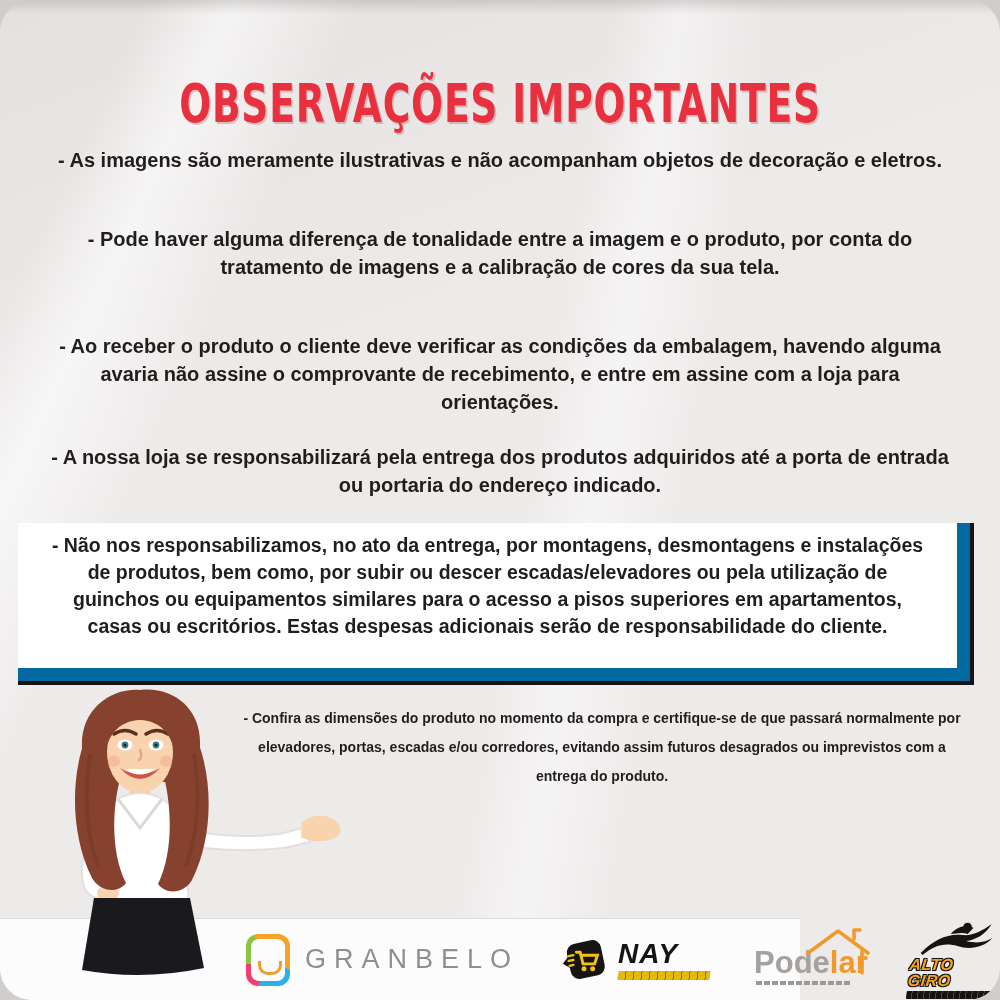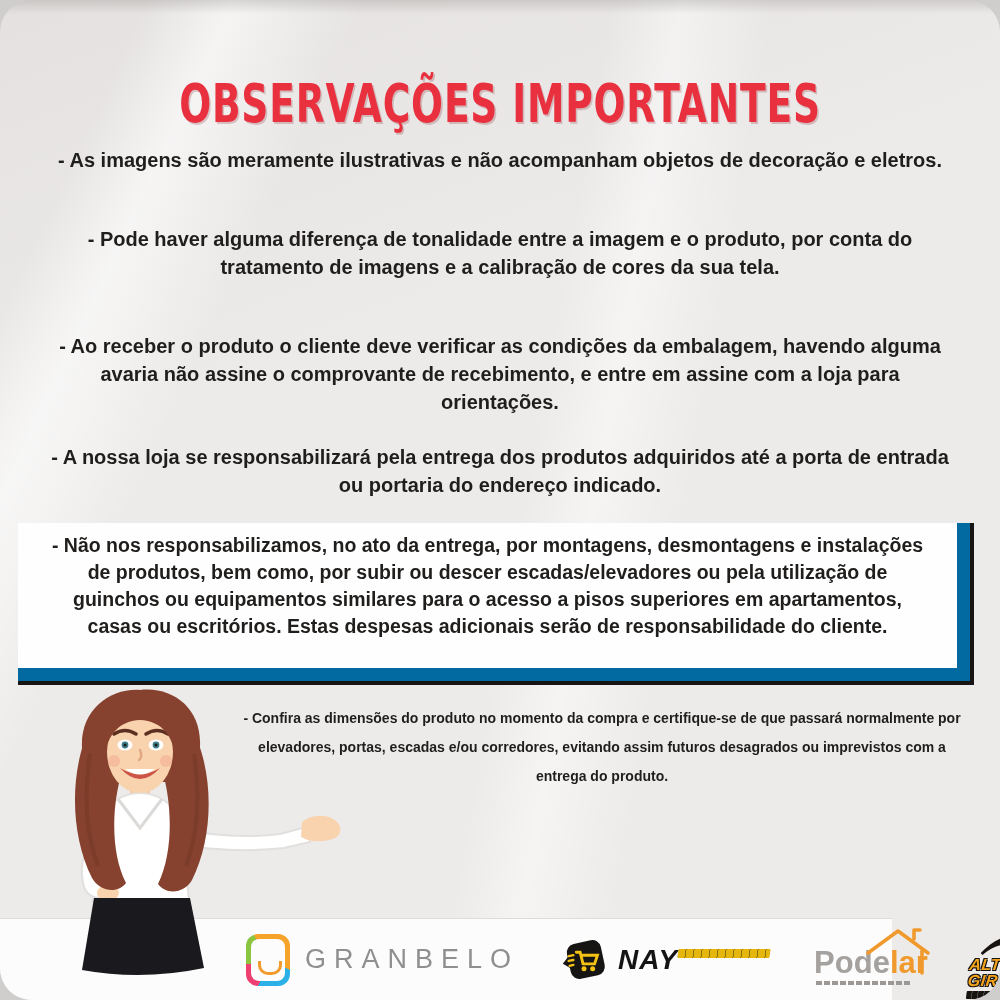--- a/index.html
+++ b/index.html
@@ -39,39 +39,39 @@
   .wbox-red{background:#0369a1;padding:0 13px 13px 0;}
   .wbox-inner{
     background:#fefefe;padding:9px 26px 2px 26px;min-height:134px;
     text-align:center;font-weight:700;color:#201e1c;font-size:19.5px;line-height:27px;
   }
   .presenter-note{
     position:absolute;top:704px;left:232px;width:740px;margin:0;
     text-align:center;font-weight:700;color:#201e1c;font-size:14px;line-height:29px;
   }
   .footer{
-    position:absolute;left:0;top:918px;width:892px;height:82px;box-sizing:border-box;
+    position:absolute;left:0;top:918px;width:800px;height:82px;box-sizing:border-box;
     background:#fcfcfc;border-top:1px solid #dedcda;
     display:flex;align-items:center;gap:40px;padding-left:246px;z-index:2;
   }
   
   .logo-granbelo{display:flex;align-items:center;gap:15px;}
   .gb-icon{
     position:relative;width:44px;height:52px;border-radius:12px;
     background:conic-gradient(from 35deg,#f6a32a 0 22%,#2bb0e8 0 46%,#ee3f70 0 62%,#8bc540 0 82%,#f6a32a 0 100%);
   }
   .gb-icon::before{content:"";position:absolute;inset:5px;background:#fcfcfc;border-radius:8px;}
   .gb-glyph{
     position:absolute;left:12px;bottom:11px;width:18px;height:11px;
     border:3px solid #f29a2d;border-top:none;border-radius:0 0 10px 10px;
   }
   .gb-word{font-size:27px;color:#8f8f8f;letter-spacing:8px;font-weight:400;}
   
   .logo-nay{display:flex;align-items:center;gap:9px;}
-  .nay-text{display:flex;flex-direction:row;align-items:flex-start;}
+  .nay-text{display:flex;flex-direction:column;align-items:flex-start;}
   .nay-word{font-size:28px;font-style:italic;font-weight:900;color:#141414;line-height:1;letter-spacing:1px;}
   .nay-tagline{width:92px;height:9px;margin-top:3px;transform:skewX(-8deg);
     background:repeating-linear-gradient(90deg,#e5b70e 0 7px,#8a7108 7px 8px);border-radius:1px;}
   
   .logo-lauralar{position:relative;padding-top:12px;margin-left:4px;}
   .ll-word{font-size:31px;font-weight:700;letter-spacing:0;color:#a4a19f;line-height:1;}
   .ll-lar{color:#f09a2e;}
   .ll-house{position:absolute;top:-8px;right:-16px;}
   .ll-tagline{width:96px;height:4px;margin:3px 0 0 2px;
     background:repeating-linear-gradient(90deg,#9b9896 0 6px,rgba(0,0,0,0) 6px 8px);}

